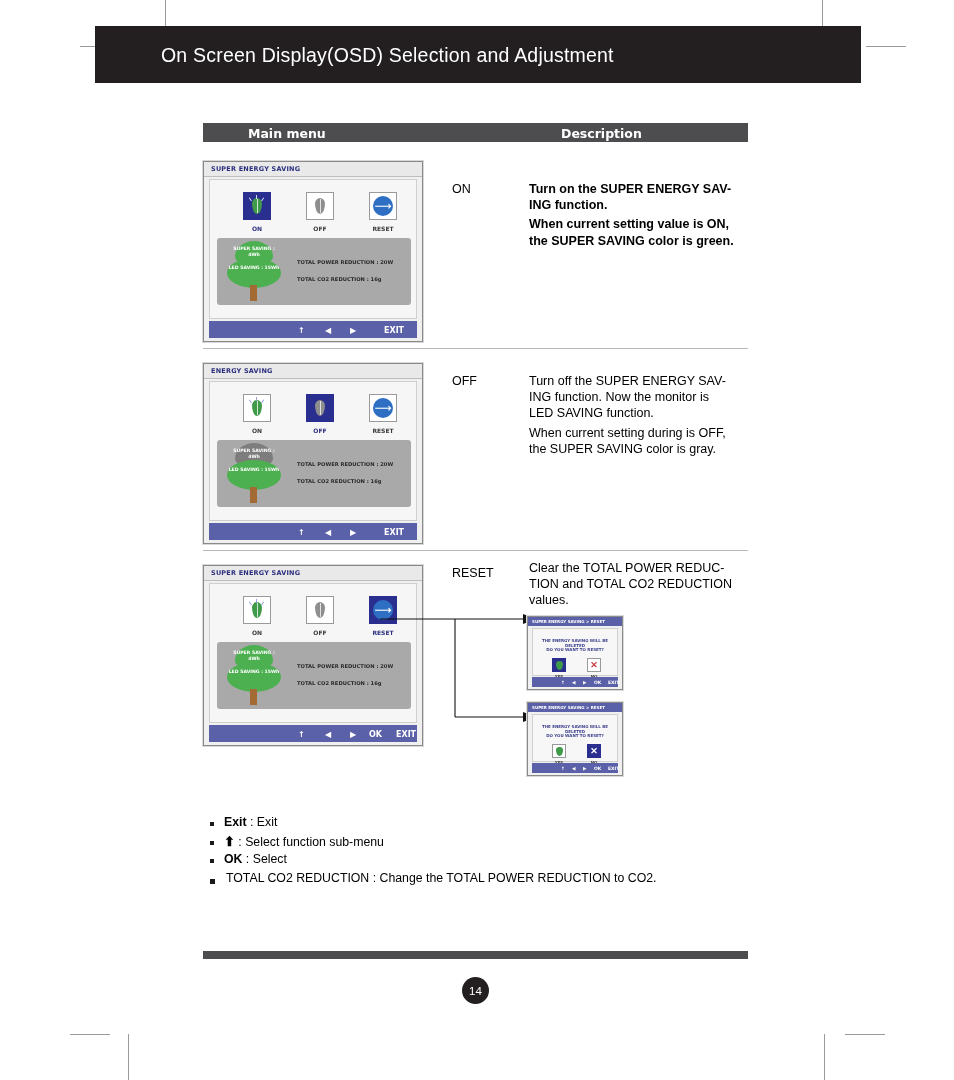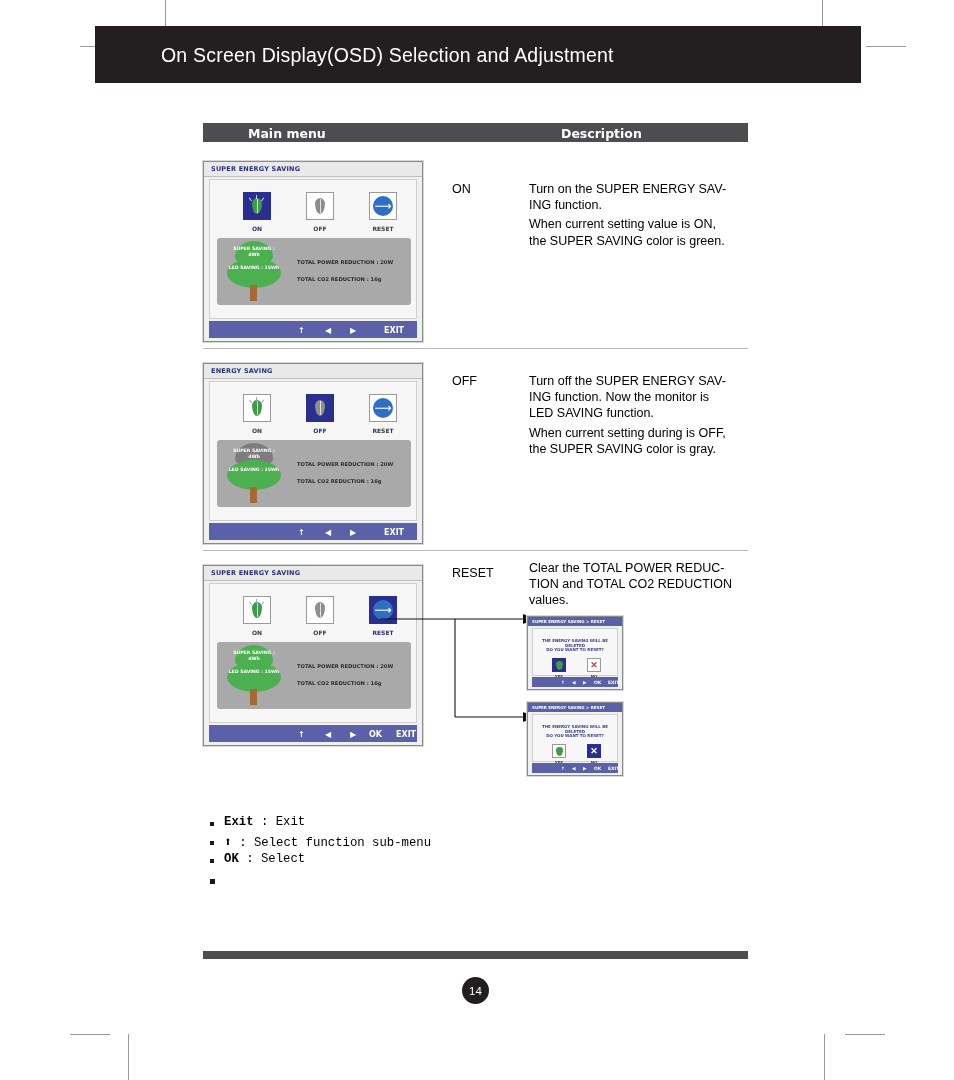--- a/index.html
+++ b/index.html
@@ -166,21 +166,21 @@
     position:absolute; top:50%; transform:translateY(-50%);
     font-size:4.5px; font-weight:bold; font-family:"DejaVu Sans", sans-serif;
   }
 
   
   #legend { position:absolute; left:210px; top:815px; width:560px; }
   .lg-row { position:relative; height:18.5px; font-size:12.3px; color:#000; }
   .lg-bullet {
     position:absolute; left:0; top:7px; width:4px; height:4px; background:#1a1a1a;
   }
-  .lg-txt { position:absolute; left:14px; top:0; white-space:nowrap;font-family:Liberation Mono, monospace; }
+  .lg-txt { position:absolute; left:14px; top:0; white-space:nowrap; }
   .lg-txt b { font-weight:bold; }
   .lg-row.big { height:21px; font-size:12.3px; }
   .lg-row.big .lg-bullet { width:5px; height:5px; top:8px; }
   .tri-l, .tri-r {
     display:inline-block; width:0; height:0;
     border-top:5.5px solid transparent; border-bottom:5.5px solid transparent;
     position:relative; top:1px;
   }
   .tri-l { border-right:9px solid #111; }
   .tri-r { border-left:9px solid #111; }
@@ -258,21 +258,21 @@
   </div>
   <div class="osd-foot">
     <span class="fi" style="left:89px;">↑</span>
     <span class="fi" style="left:116px;">◀</span>
     <span class="fi" style="left:141px;">▶</span>
     <span class="fi" style="left:175px;">EXIT</span>
   </div>
 </div>
 
 <div class="sub-label" style="left:452px; top:182px;">ON</div>
-<div class="desc" style="left:529px; top:181px;">
+<div class="desc" style="left:529px; top:181px;font-weight:bold;">
   <p>Turn on the SUPER ENERGY SAV-</p>
   <p>ING function.</p>
   <div class="gap"></div>
   <p>When current setting value is ON,</p>
   <p>the SUPER SAVING color is green.</p>
 </div>
 <div class="crop h" style="left:203px; top:348px; width:545px; background:#b9b9b9;"></div>
 
 <div class="osd" style="left:203px; top:363px; width:220px; height:181px;">
   <div class="osd-title">ENERGY SAVING</div>
@@ -459,17 +459,18 @@
     </span>
   </div>
   <div class="lg-row">
     <span class="lg-bullet"></span>
     <span class="lg-txt">
       <b>OK</b><span> : Select</span>
     </span>
   </div>
   <div class="lg-row big">
     <span class="lg-bullet"></span>
+    <span class="lg-txt" style="left:16px;">TOTAL CO2 REDUCTION : Change the TOTAL POWER REDUCTION to CO2.</span>
   </div>
 </div>
 
 <div id="footer-rule"></div>
 <div id="page-circle">14</div>
 
 </body></html>

